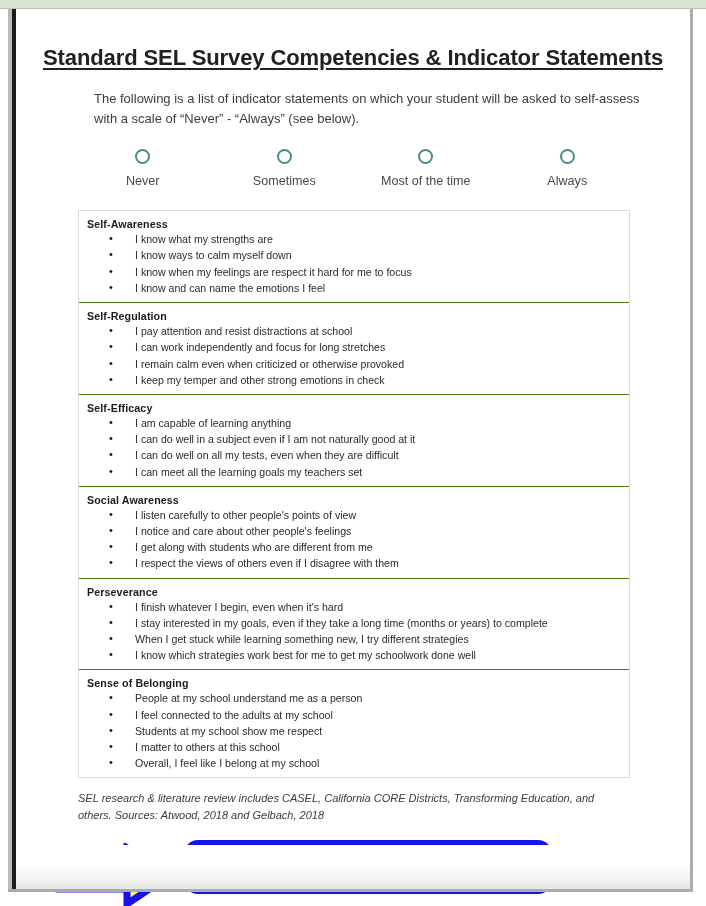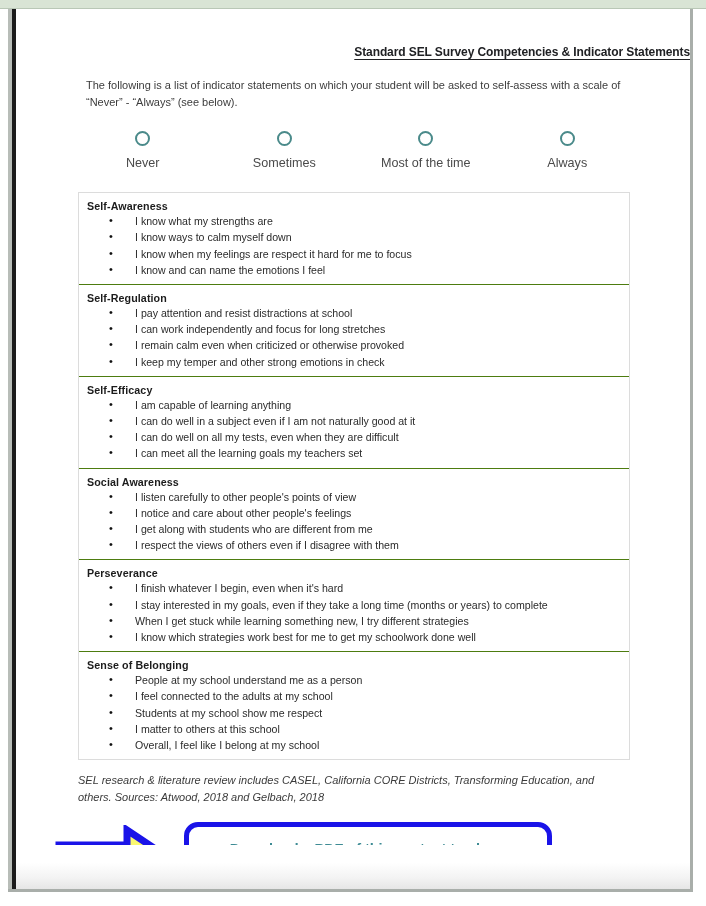--- a/index.html
+++ b/index.html
@@ -49,32 +49,32 @@
   .content{
     position:absolute;left:16px;top:9px;width:674px;height:880px;
     box-sizing:border-box;
     background:transparent;
   }
 
   
   .doc-title{
     margin:0;
     padding-top:36px;
-    text-align:right;
-    font-size:12px;
+    text-align:center;
+    font-size:22px;
     font-weight:bold;
     color:#202124;
     letter-spacing:-0.1px;
     text-decoration:underline;
     text-underline-offset:3px;
   }
   .intro{
-    margin:18px 0 0 8px;
+    margin:18px 0 0 16px;
     padding:0 50px 0 62px;
-    font-size:11px;
+    font-size:13px;
     line-height:1.55;
     color:#3c3c3c;
   }
 
   
   .scale{
     display:flex;
     margin:20px 0 15px 0;
     padding:0 52px 0 56px;
   }

